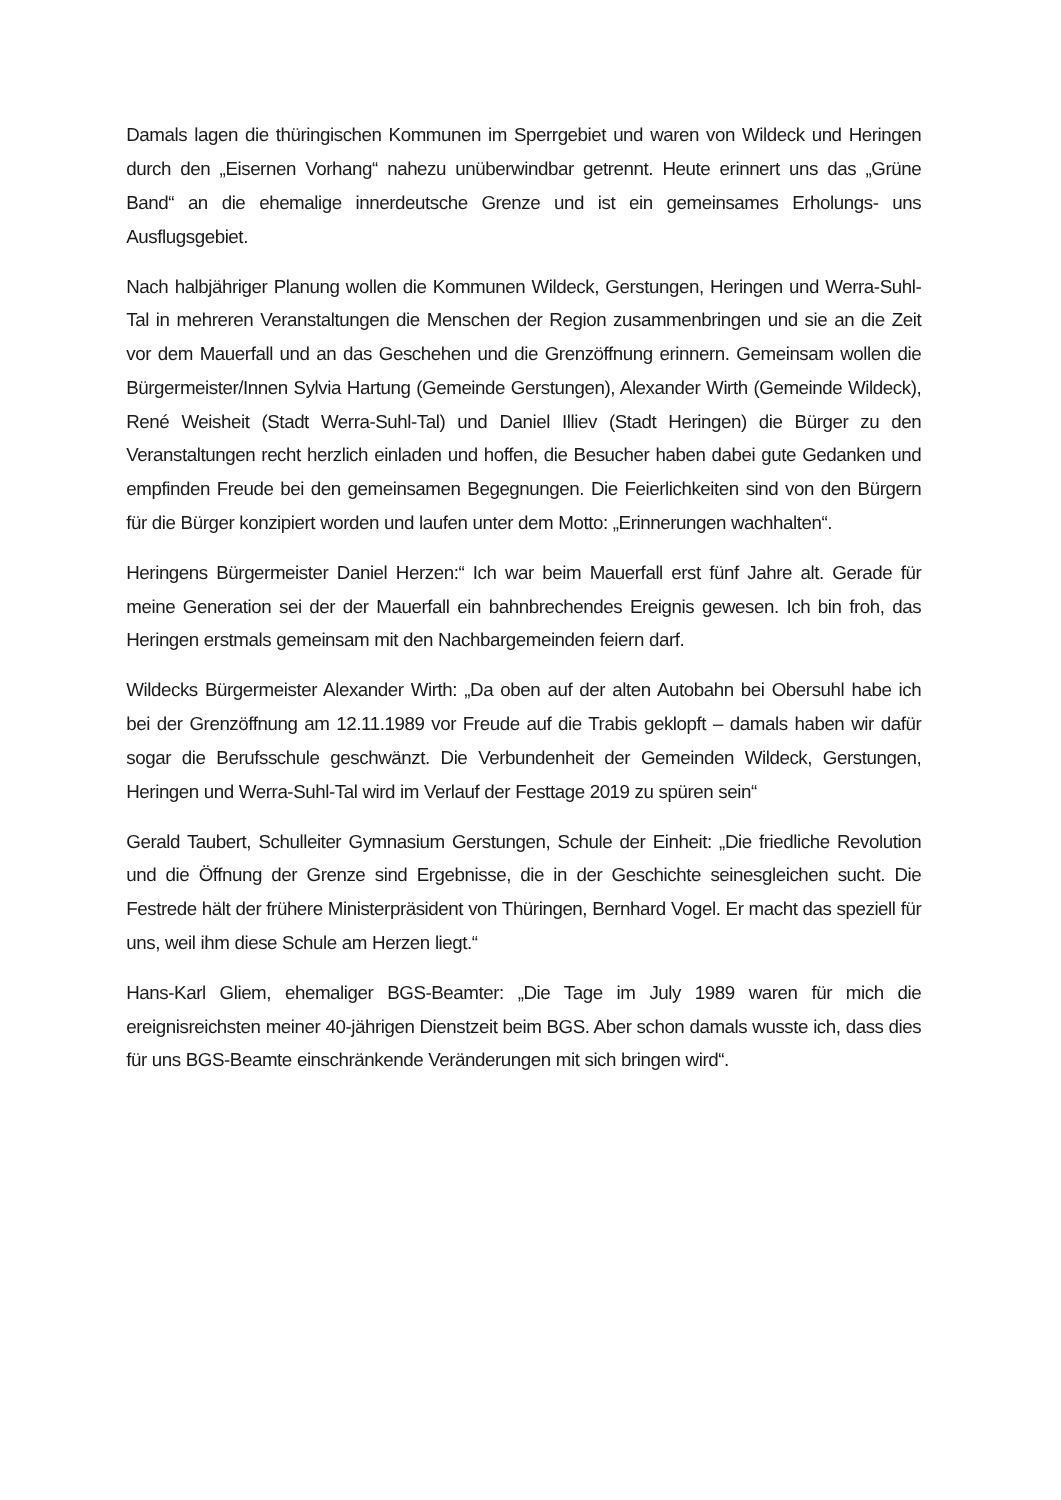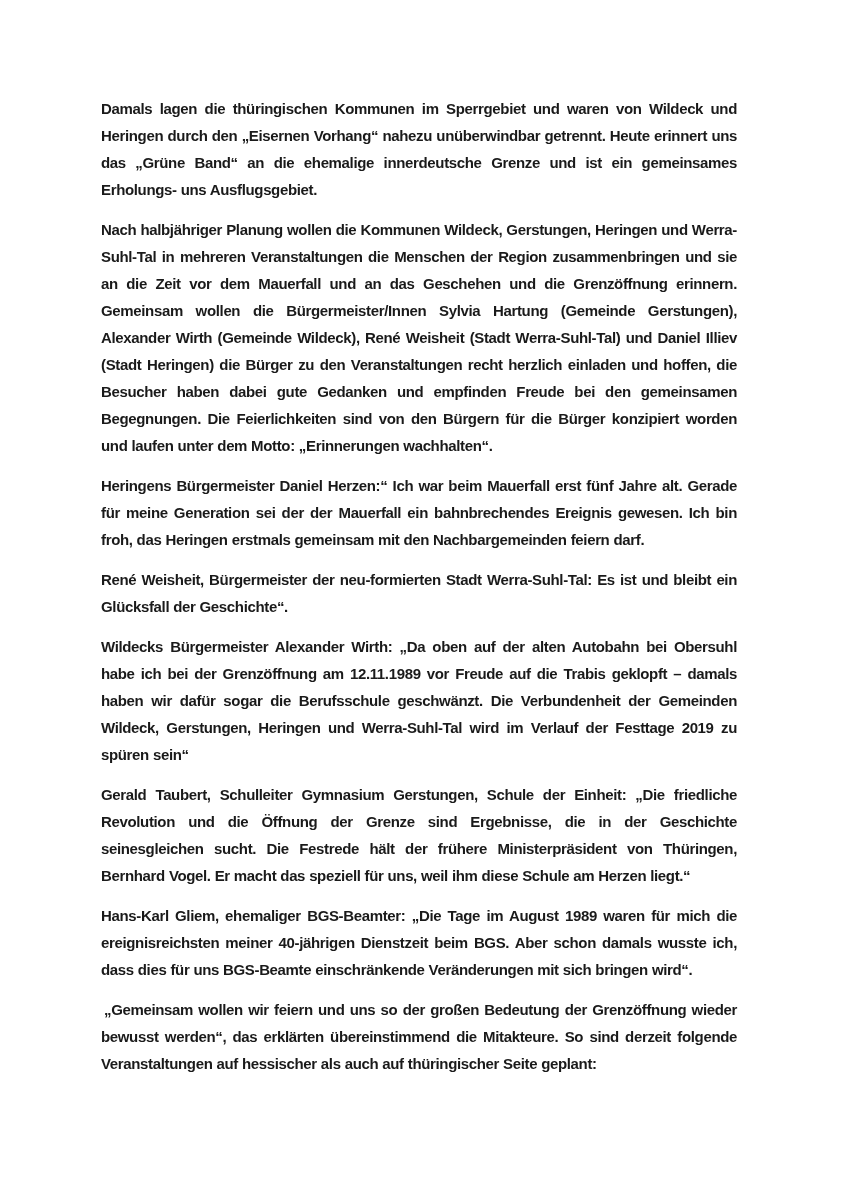--- a/index.html
+++ b/index.html
@@ -30,33 +30,30 @@
       font-size: 15px;
       line-height: 27px;
       color: #1a1a1a;
       letter-spacing: -0.35px;
       word-spacing: 0.2px;
     }
     .content p {
       margin: 0 12px 13px 0;
       text-align: justify;
       text-align-last: left;
-      font-weight: bold;
     }
     .content p.indent-space {
       text-indent: 3px;
     }
   </style>
 </head>
 <body>
 
 <div class="page">
   <div class="content">
     <p>Damals lagen die thüringischen Kommunen im Sperrgebiet und waren von Wildeck und Heringen durch den „Eisernen Vorhang“ nahezu unüberwindbar getrennt. Heute erinnert uns das „Grüne Band“ an die ehemalige innerdeutsche Grenze und ist ein gemeinsames Erholungs- uns Ausflugsgebiet.</p>
     <p>Nach halbjähriger Planung wollen die Kommunen Wildeck, Gerstungen, Heringen und Werra-Suhl-Tal in mehreren Veranstaltungen die Menschen der Region zusammenbringen und sie an die Zeit vor dem Mauerfall und an das Geschehen und die Grenzöffnung erinnern. Gemeinsam wollen die Bürgermeister/Innen Sylvia Hartung (Gemeinde Gerstungen), Alexander Wirth (Gemeinde Wildeck), René Weisheit (Stadt Werra-Suhl-Tal) und Daniel Illiev (Stadt Heringen) die Bürger zu den Veranstaltungen recht herzlich einladen und hoffen, die Besucher haben dabei gute Gedanken und empfinden Freude bei den gemeinsamen Begegnungen. Die Feierlichkeiten sind von den Bürgern für die Bürger konzipiert worden und laufen unter dem Motto: „Erinnerungen wachhalten“.</p>
     <p>Heringens Bürgermeister Daniel Herzen:“ Ich war beim Mauerfall erst fünf Jahre alt. Gerade für meine Generation sei der der Mauerfall ein bahnbrechendes Ereignis gewesen. Ich bin froh, das Heringen erstmals gemeinsam mit den Nachbargemeinden feiern darf.</p>
-    <p>René Weisheit, Bürgermeister der neu-formierten Stadt Werra-Suhl-Tal: Es ist und bleibt ein Glücksfall der Geschichte“.</p>
     <p>Wildecks Bürgermeister Alexander Wirth: „Da oben auf der alten Autobahn bei Obersuhl habe ich bei der Grenzöffnung am 12.11.1989 vor Freude auf die Trabis geklopft – damals haben wir dafür sogar die Berufsschule geschwänzt. Die Verbundenheit der Gemeinden Wildeck, Gerstungen, Heringen und Werra-Suhl-Tal wird im Verlauf der Festtage 2019 zu spüren sein“</p>
     <p>Gerald Taubert, Schulleiter Gymnasium Gerstungen, Schule der Einheit: „Die friedliche Revolution und die Öffnung der Grenze sind Ergebnisse, die in der Geschichte seinesgleichen sucht. Die Festrede hält der frühere Ministerpräsident von Thüringen, Bernhard Vogel. Er macht das speziell für uns, weil ihm diese Schule am Herzen liegt.“</p>
-    <p>Hans-Karl Gliem, ehemaliger BGS-Beamter: „Die Tage im August 1989 waren für mich die ereignisreichsten meiner 40-jährigen Dienstzeit beim BGS. Aber schon damals wusste ich, dass dies für uns BGS-Beamte einschränkende Veränderungen mit sich bringen wird“.</p>
-    <p class="indent-space">„Gemeinsam wollen wir feiern und uns so der großen Bedeutung der Grenzöffnung wieder bewusst werden“, das erklärten übereinstimmend die Mitakteure. So sind derzeit folgende Veranstaltungen auf hessischer als auch auf thüringischer Seite geplant:</p>
+    <p>Hans-Karl Gliem, ehemaliger BGS-Beamter: „Die Tage im July 1989 waren für mich die ereignisreichsten meiner 40-jährigen Dienstzeit beim BGS. Aber schon damals wusste ich, dass dies für uns BGS-Beamte einschränkende Veränderungen mit sich bringen wird“.</p>
   </div>
 </div>
 
 </body></html>

